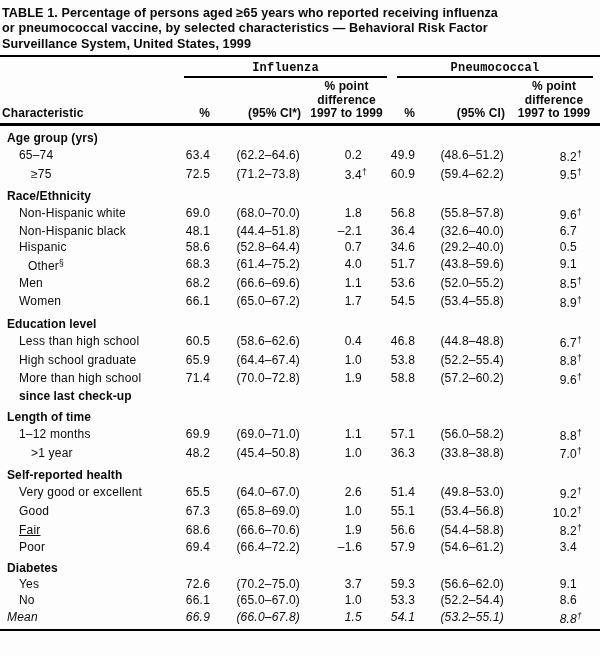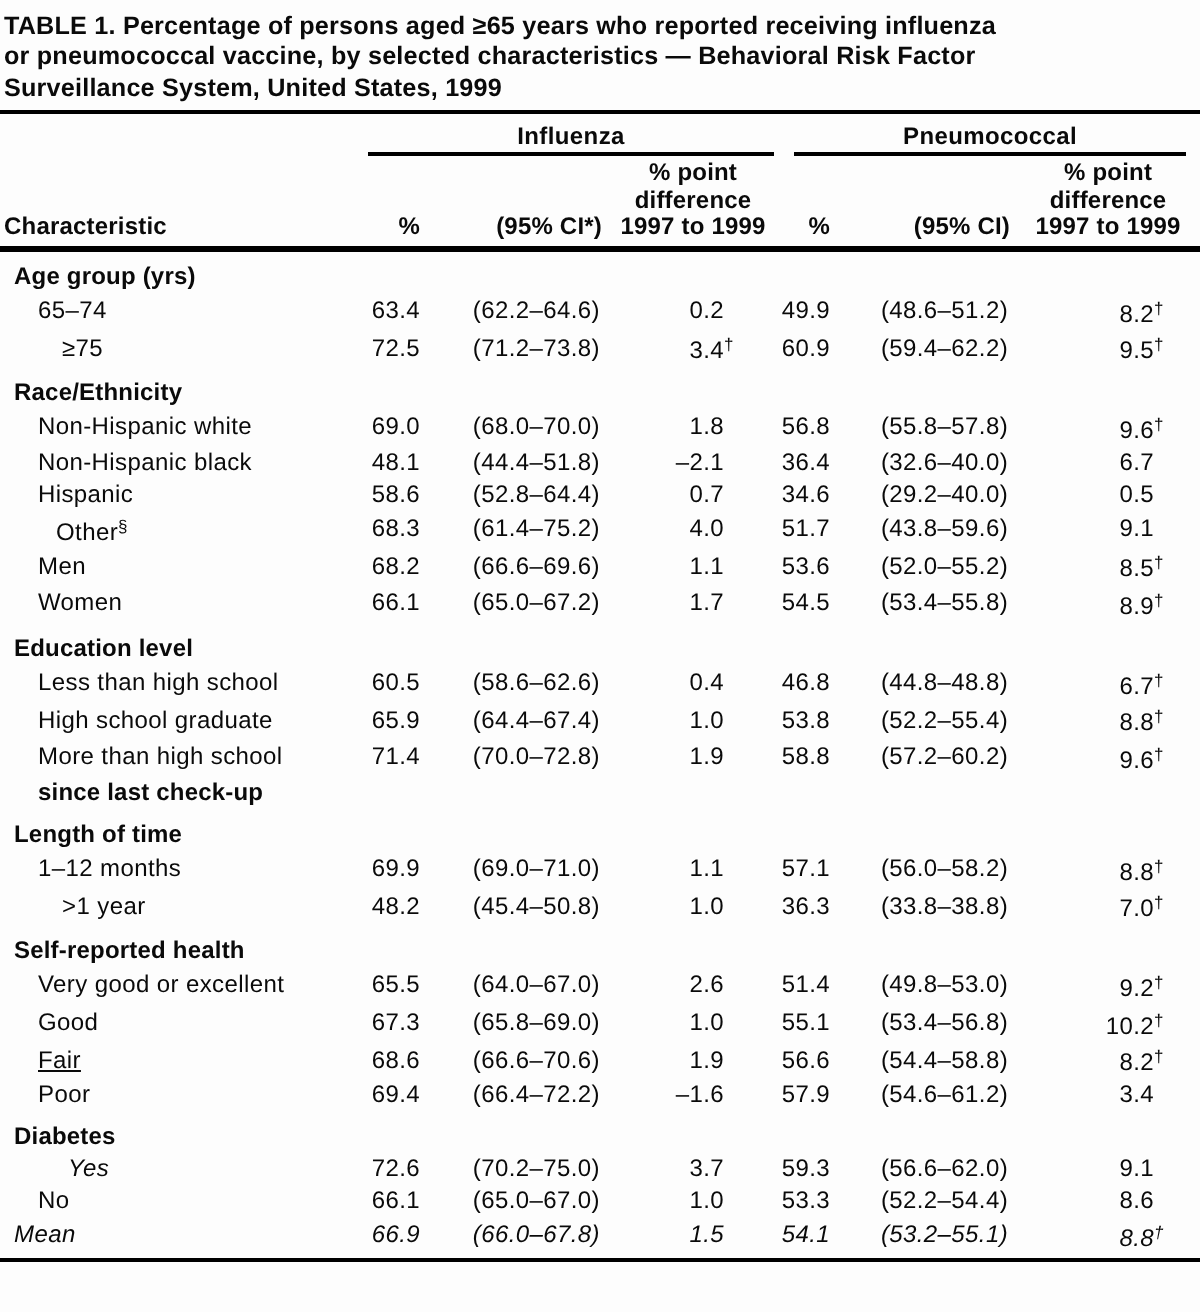--- a/index.html
+++ b/index.html
@@ -22,21 +22,21 @@
   col.c2{width:30px;}
   col.c3{width:90px;}
   col.c4{width:85px;}
   col.c5{width:30px;}
   col.c6{width:89px;}
   col.c7{width:92px;}
   th{font-weight:700;font-size:12px;padding:0;}
   .group-row th{padding-top:4px;vertical-align:bottom;}
   .group-inner{
     border-bottom:2px solid #000;text-align:center;
-    padding-bottom:1px;letter-spacing:0.2px;
+    padding-bottom:1px;letter-spacing:0.2px;font-family:Liberation Mono, monospace;
   }
   .gi-flu{margin-right:2px;}
   .gi-pneu{margin-left:8px;margin-right:7px;}
   .colhead-row th{
     vertical-align:bottom;border-bottom:3px solid #000;
     padding-top:2px;padding-bottom:2px;line-height:13.5px;letter-spacing:0.1px;
   }
   .h-char{text-align:left;padding-left:2px;}
   .h-pct{text-align:right;padding-right:4px;}
   .h-ci{text-align:right;padding-right:3px;}
@@ -279,21 +279,21 @@
           <td class="c-ci">(66.4–72.2)</td>
           <td class="c-diff-f">–1.6</td>
           <td class="c-pct">57.9</td>
           <td class="c-ci">(54.6–61.2)</td>
           <td class="c-diff-p">3.4</td>
         </tr>
         <tr class="cat-row">
           <td class="c-char" colspan="7" style="padding-left: 7px;">Diabetes</td>
         </tr>
         <tr>
-          <td class="c-char" style="padding-left: 34px; font-style: italic;">Yes</td>
+          <td class="c-char" style="padding-left: 19px;">Yes</td>
           <td class="c-pct">72.6</td>
           <td class="c-ci">(70.2–75.0)</td>
           <td class="c-diff-f">3.7</td>
           <td class="c-pct">59.3</td>
           <td class="c-ci">(56.6–62.0)</td>
           <td class="c-diff-p">9.1</td>
         </tr>
         <tr>
           <td class="c-char" style="padding-left: 19px;">No</td>
           <td class="c-pct">66.1</td>

